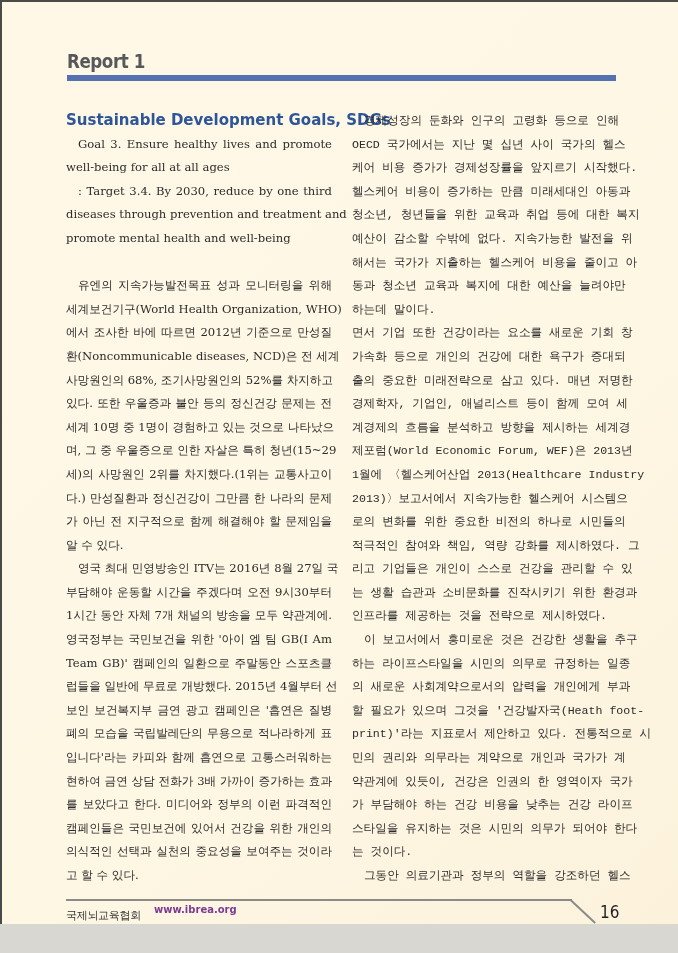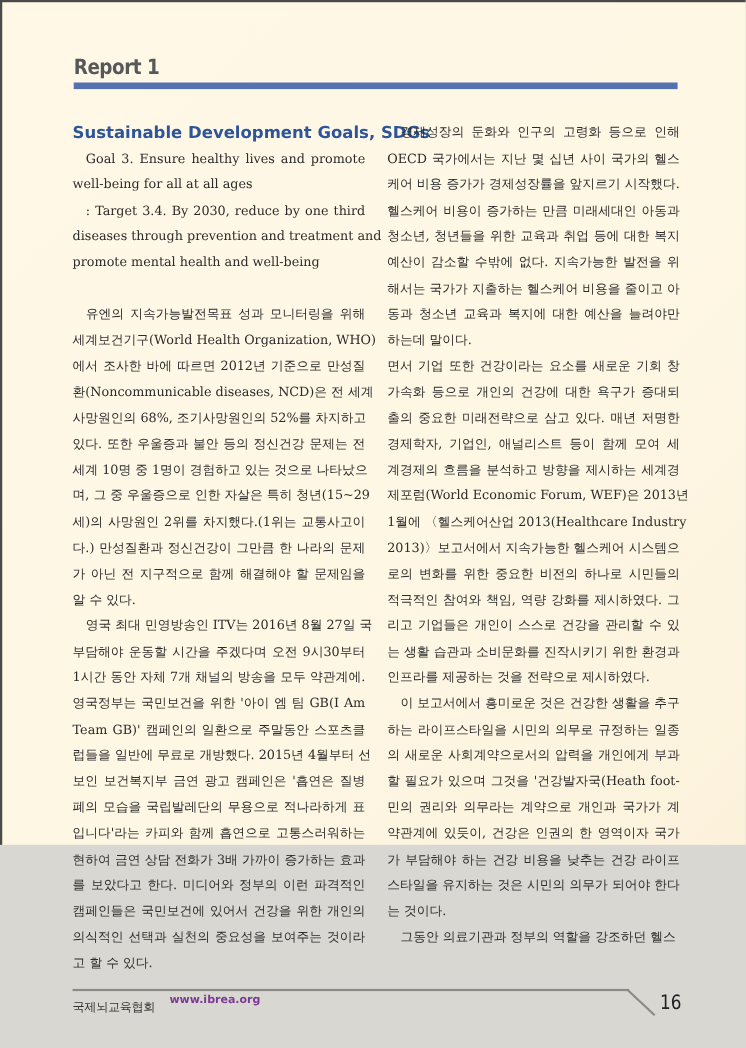--- a/index.html
+++ b/index.html
@@ -2,41 +2,41 @@
 <html><head>
 <meta charset="utf-8">
 <style>
   html, body { margin: 0; padding: 0; }
   body {
     width: 678px; height: 953px; position: relative; overflow: hidden;
     background: #d9d7d1;
     font-family: "DejaVu Serif", "Liberation Serif", serif;
   }
   .page {
-    position: absolute; left: 0; top: 0; width: 678px; height: 768px;
+    position: absolute; left: 0; top: 0; width: 678px; height: 924px;
     background: linear-gradient(135deg, #fff8e7 0%, #fef7e4 60%, #fcf2dc 100%);
     border-top: 2px solid #4a4a48; border-left: 2px solid #4a4a48;
     box-sizing: border-box;
   }
   .report-title {
     position: absolute; left: 65px; top: 48px;
     font-family: "DejaVu Sans", "Liberation Sans", sans-serif;
     font-size: 19px; font-weight: bold; color: #57585a; letter-spacing: -0.5px;
     transform: scaleX(0.88); transform-origin: left;
   }
   .title-bar {
     position: absolute; left: 65px; top: 73px; width: 549px; height: 6px;
     background: #5671b0;
   }
   .col {
     position: absolute; top: 107px; width: 266px;
     font-size: 11.6px; line-height: 23.6px; color: #2b2b2b;
   }
   .col.left { left: 64px; }
-  .col.right { left: 350px; }
+  .col.right { left: 350px; font-family: Liberation Mono, monospace; }
   .line { white-space: nowrap; text-align: justify; text-align-last: justify; height: 23.6px; overflow: visible; }
   .line.last { text-align-last: left; }
   .line.indent { padding-left: 12px; }
   .sdg-heading {
     font-family: "DejaVu Sans", "Liberation Sans", sans-serif;
     font-size: 15px; font-weight: bold; color: #2d5597;
     white-space: nowrap; height: 23.6px;
   }
   .gap { height: 23.6px; }
   .footer-line {
@@ -126,20 +126,21 @@
     <div class="line">2013)〉보고서에서 지속가능한 헬스케어 시스템으</div>
     <div class="line">로의 변화를 위한 중요한 비전의 하나로 시민들의</div>
     <div class="line">적극적인 참여와 책임, 역량 강화를 제시하였다. 그</div>
     <div class="line">리고 기업들은 개인이 스스로 건강을 관리할 수 있</div>
     <div class="line">는 생활 습관과 소비문화를 진작시키기 위한 환경과</div>
     <div class="line last">인프라를 제공하는 것을 전략으로 제시하였다.</div>
     <div class="line indent">이 보고서에서 흥미로운 것은 건강한 생활을 추구</div>
     <div class="line">하는 라이프스타일을 시민의 의무로 규정하는 일종</div>
     <div class="line">의 새로운 사회계약으로서의 압력을 개인에게 부과</div>
     <div class="line">할 필요가 있으며 그것을 '건강발자국(Heath foot-</div>
+    <div class="line">print)'라는 지표로서 제안하고 있다. 전통적으로 시</div>
     <div class="line">민의 권리와 의무라는 계약으로 개인과 국가가 계</div>
     <div class="line">약관계에 있듯이, 건강은 인권의 한 영역이자 국가</div>
     <div class="line">가 부담해야 하는 건강 비용을 낮추는 건강 라이프</div>
     <div class="line">스타일을 유지하는 것은 시민의 의무가 되어야 한다</div>
     <div class="line last">는 것이다.</div>
     <div class="line indent last">그동안 의료기관과 정부의 역할을 강조하던 헬스</div>
   </div>
 
   <div class="footer-line"></div>
   <div class="footer-diag"></div>

